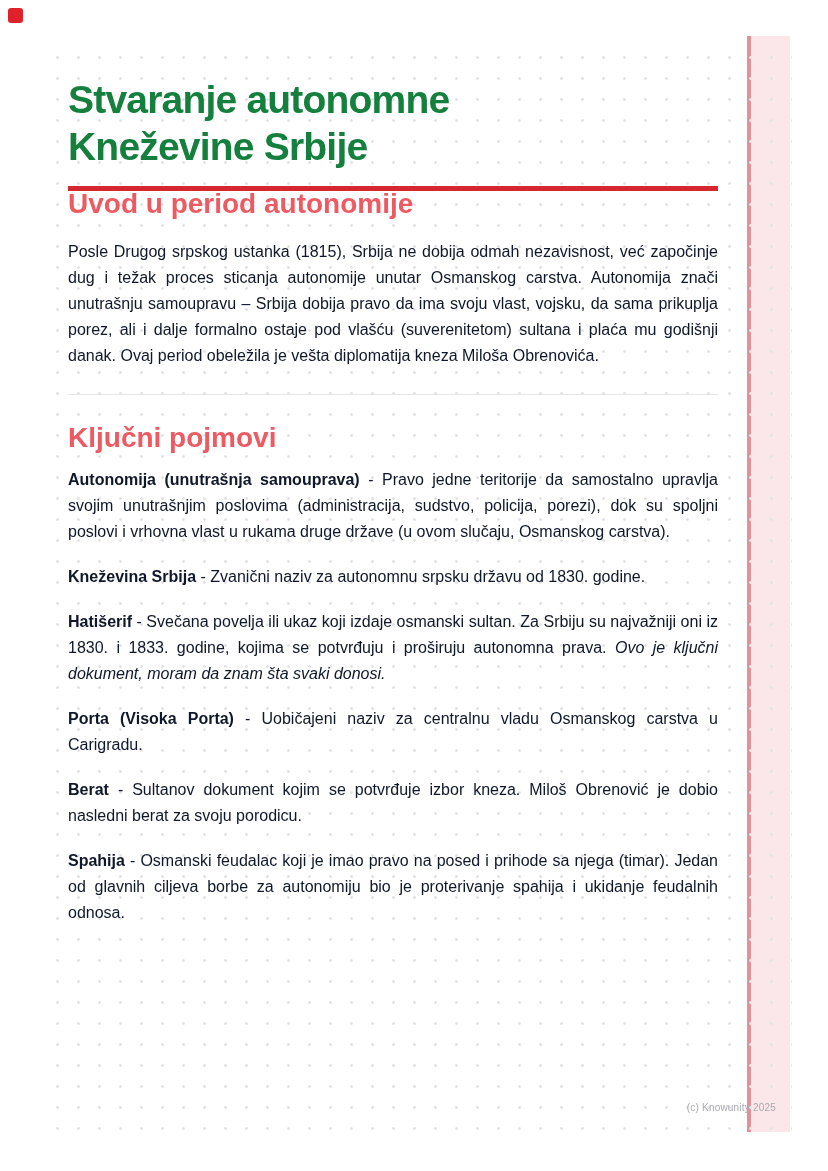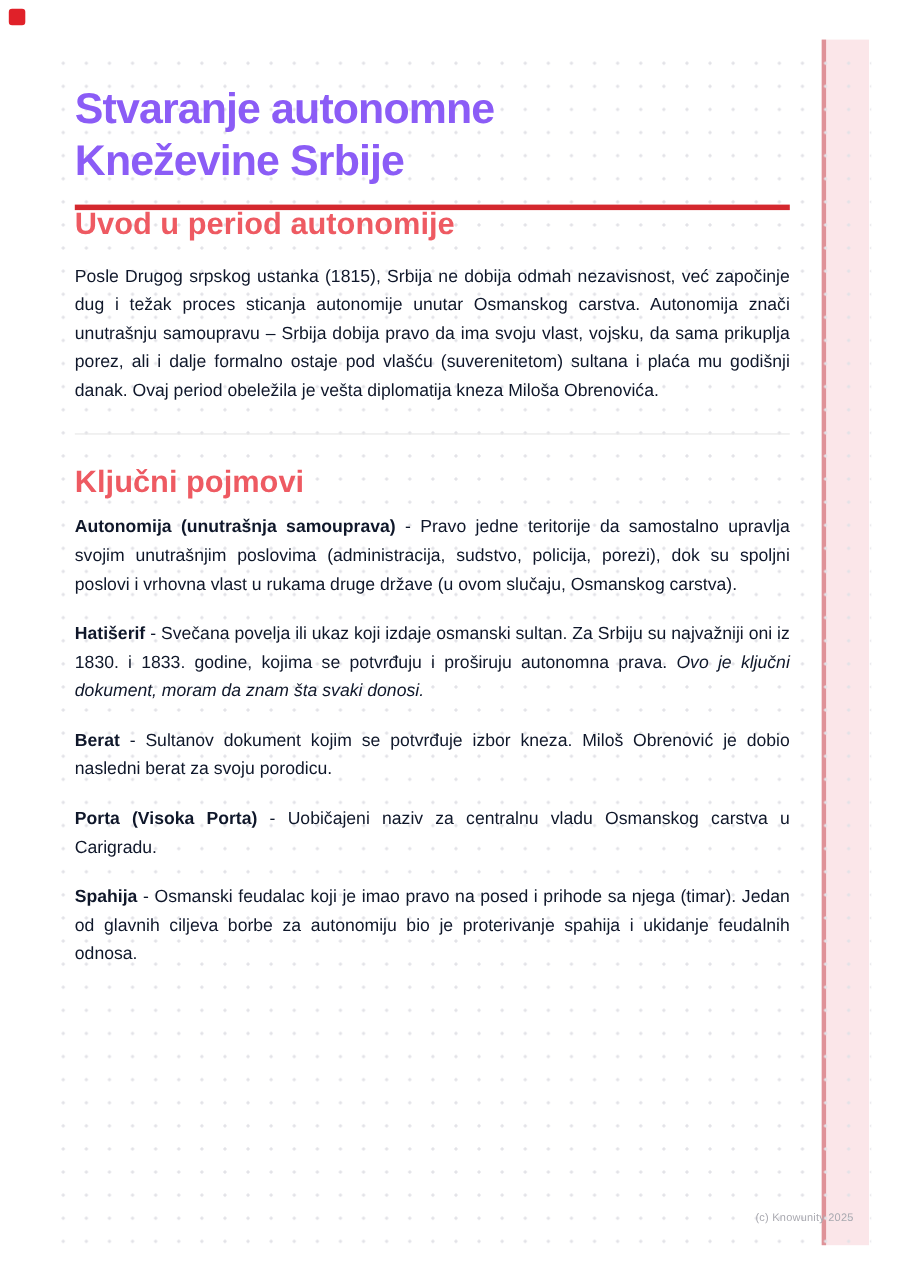--- a/index.html
+++ b/index.html
@@ -36,21 +36,21 @@
   .content {
     position: absolute; left: 68px; top: 0;
     width: 650px;
     z-index: 3;
     color: #2f2f38;
   }
   .doc-title {
     margin: 76px 0 0 0;
     font-size: 39px; line-height: 47px;
     font-weight: 700; letter-spacing: -0.8px;
-    color: #8b5cf6;
+    color: #15803d;
   }
   .doc-title span { display: block; }
   .title-rule {
     margin-top: 16px;
     width: 650px; height: 5px;
     background: #d4282e; border: none;
   }
   h2.section-heading {
     font-size: 28px; line-height: 26px;
     font-weight: 700; color: #ee5a62;
@@ -102,31 +102,35 @@
   <hr class="section-divider">
 
   <h2 class="section-heading h-terms">Ključni pojmovi</h2>
 
   <div class="defs">
     <p class="body-par">
       <b class="def-term">Autonomija (unutrašnja samouprava)</b>
       <span>- Pravo jedne teritorije da samostalno upravlja svojim unutrašnjim poslovima (administracija, sudstvo, policija, porezi), dok su spoljni poslovi i vrhovna vlast u rukama druge države (u ovom slučaju, Osmanskog carstva).</span>
     </p>
     <p class="body-par">
+      <b class="def-term">Kneževina Srbija</b>
+      <span>- Zvanični naziv za autonomnu srpsku državu od 1830. godine.</span>
+    </p>
+    <p class="body-par">
       <b class="def-term">Hatišerif</b>
       <span>- Svečana povelja ili ukaz koji izdaje osmanski sultan. Za Srbiju su najvažniji oni iz 1830. i 1833. godine, kojima se potvrđuju i proširuju autonomna prava.</span>
       <i class="def-note">Ovo je ključni dokument, moram da znam šta svaki donosi.</i>
     </p>
     <p class="body-par">
+      <b class="def-term">Porta (Visoka Porta)</b>
+      <span>- Uobičajeni naziv za centralnu vladu Osmanskog carstva u Carigradu.</span>
+    </p>
+    <p class="body-par">
       <b class="def-term">Berat</b>
       <span>- Sultanov dokument kojim se potvrđuje izbor kneza. Miloš Obrenović je dobio nasledni berat za svoju porodicu.</span>
-    </p>
-    <p class="body-par">
-      <b class="def-term">Porta (Visoka Porta)</b>
-      <span>- Uobičajeni naziv za centralnu vladu Osmanskog carstva u Carigradu.</span>
     </p>
     <p class="body-par">
       <b class="def-term">Spahija</b>
       <span>- Osmanski feudalac koji je imao pravo na posed i prihode sa njega (timar). Jedan od glavnih ciljeva borbe za autonomiju bio je proterivanje spahija i ukidanje feudalnih odnosa.</span>
     </p>
   </div>
 
 </div>
 
 <div class="footer-copyright">(c) Knowunity 2025</div>

